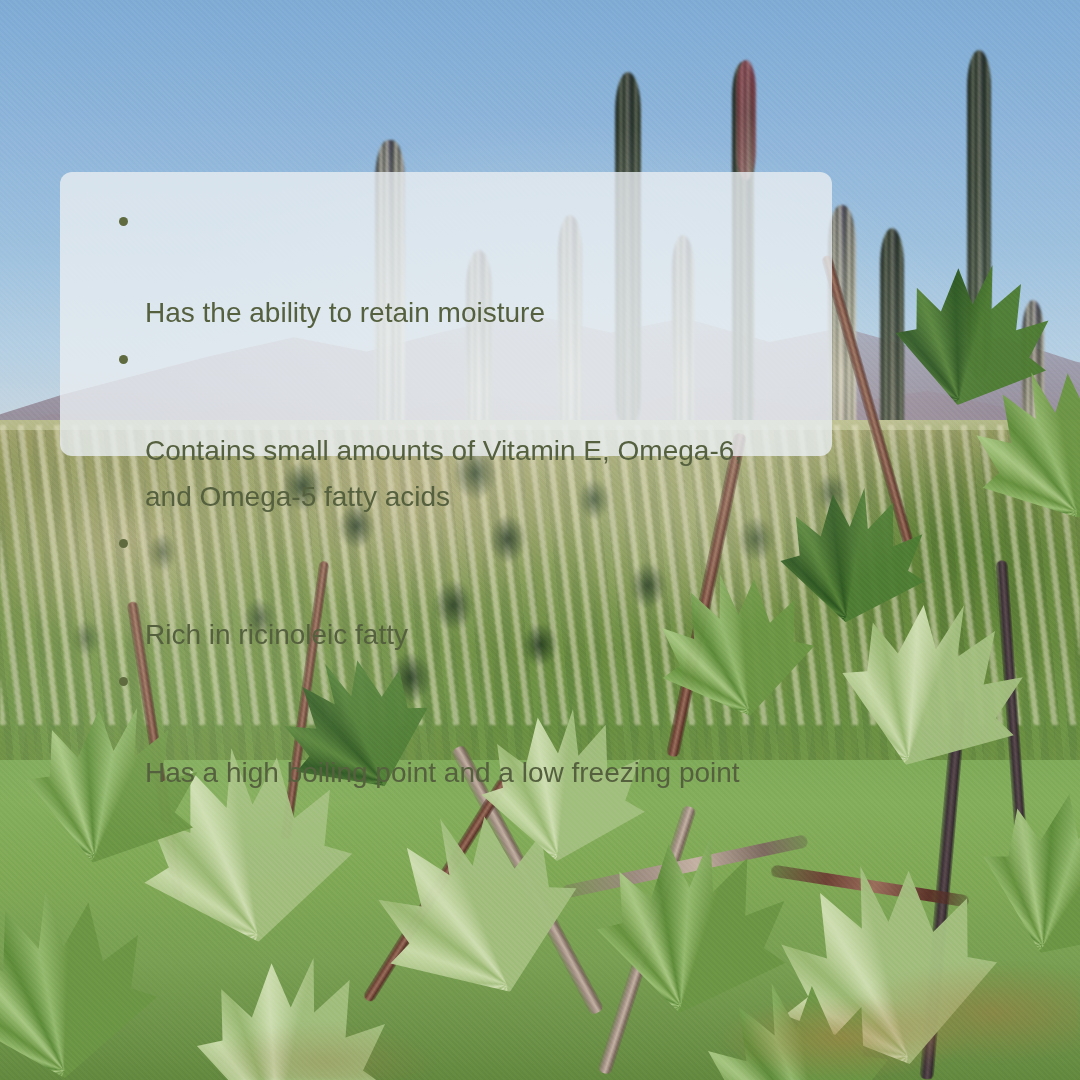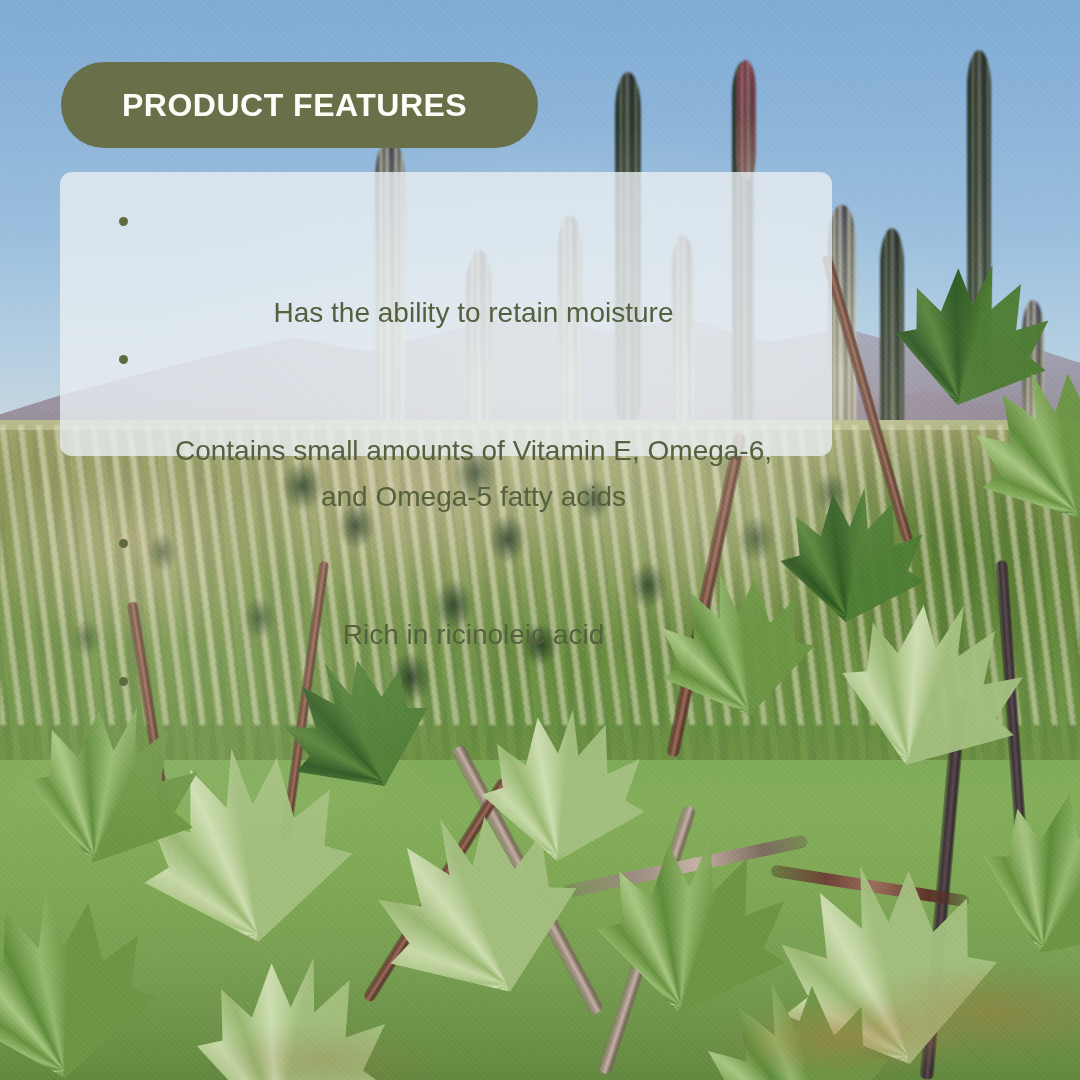--- a/index.html
+++ b/index.html
@@ -228,21 +228,20 @@
     padding:26px 30px 20px 30px;
   }
   .features-list { list-style:none; }
   .feature-item {
     position:relative;
     color:#55603f;
     font-size:28px;
     line-height:46px;
     padding-left:55px;
     white-space:pre-line;
-    text-align:center;
   }
   .feature-item .dot {
     position:absolute;
     left:29px; top:19px;
     width:9px; height:9px;
     border-radius:50%;
     background:#5f6b3f;
   }
 </style>
 </head>
@@ -302,38 +301,36 @@
     <div class="leaf pale" style="left:470px; top:700px; transform:rotate(6deg) scale(.9);"></div>
     <div class="leaf" style="left:-40px;top:900px; transform:rotate(-6deg) scale(1.1);"></div>
     <div class="leaf pale" style="left:200px; top:960px; transform:rotate(12deg) scale(1.05);"></div>
     <div class="leaf" style="left:700px; top:980px; transform:rotate(-16deg) scale(1.0);"></div>
 
     <div class="soil"></div>
     <div class="sunhaze"></div>
     <div class="grain"></div>
   </div>
 
-  <div class="title-badge">
-    <span class="title-text">PRODUCT FEATURES</span>
-  </div>
 
   <div class="features-panel">
     <ul class="features-list">
       <li class="feature-item">
         <span class="dot"></span>
         <span>Has the ability to retain moisture</span>
       </li>
       <li class="feature-item">
         <span class="dot"></span>
         <span>Contains small amounts of Vitamin E, Omega-6,
 and Omega-5 fatty acids</span>
       </li>
       <li class="feature-item">
         <span class="dot"></span>
-        <span>Rich in ricinoleic acid</span>
+        <span>Rich in ricinoleic fatty</span>
       </li>
       <li class="feature-item">
         <span class="dot"></span>
+        <span>Has a high boiling point and a low freezing point</span>
       </li>
     </ul>
   </div>
 
 </div>
 
 </body></html>

